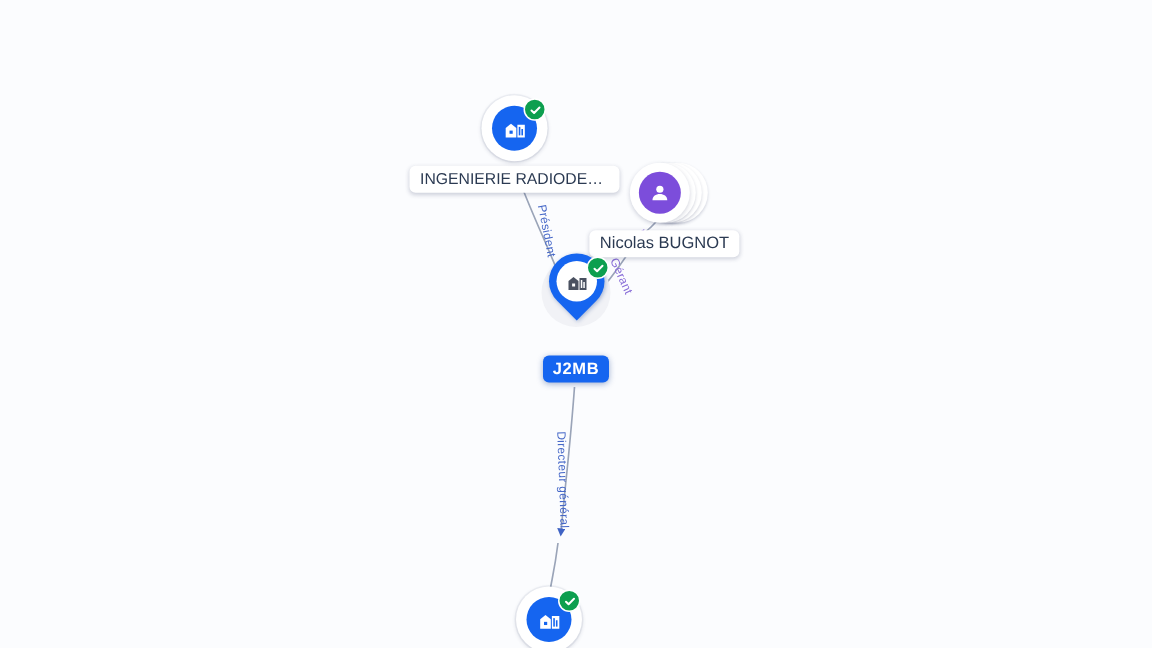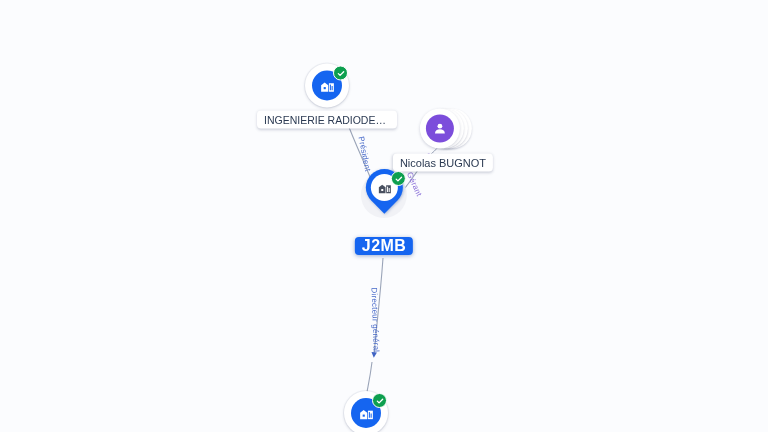--- a/index.html
+++ b/index.html
@@ -168,21 +168,21 @@
     white-space: nowrap;
     overflow: hidden;
     text-overflow: ellipsis;
     line-height: 14px;
     text-align: center;
   }
   .label-chip.focus {
     background: #1565f0;
     color: #ffffff;
     font-weight: bold;
-    font-size: 16px;
+    font-size: 11px;
     letter-spacing: .4px;
     box-shadow: 0 1px 4px rgba(20,60,140,.40);
     margin-top: 14px;
   }
   .label-chip.person { font-size: 11px; }
 
   
   .edge-label {
     position: absolute;
     font-size: 8px;
@@ -219,21 +219,21 @@
 
     <path d="M431 154 C 436 150, 439 146, 441 143" fill="none" stroke="#9aa4b8" stroke-width="1"></path>
   </svg>
 
   <div class="edge-label blue" style="left:361px; top:132px; transform: rotate(79deg);">Président</div>
 
   <div class="edge-label purple" style="left:409px; top:168px; transform: rotate(66deg);">Gérant</div>
 
   <div class="edge-label blue" style="left:374px; top:283px; transform: rotate(88deg);">Directeur général</div>
 
-  <div class="node" style="left:327px; top:96px;">
+  <div class="node" style="left:343px; top:96px;">
     <div class="halo">
       <div class="disc">
         <svg width="17" height="17" viewBox="0 0 24 24">
           <path d="M3 20V11l5-4 5 4v9z" fill="#ffffff"></path>
           <path d="M14 20V8h7v12z" fill="#ffffff"></path>
           <rect x="15.3" y="10" width="1.5" height="8" fill="#1565f0"></rect>
           <rect x="17.8" y="12" width="1.5" height="6" fill="#1565f0"></rect>
           <rect x="6.6" y="13.5" width="3" height="3" fill="#1565f0"></rect>
         </svg>
       </div>

